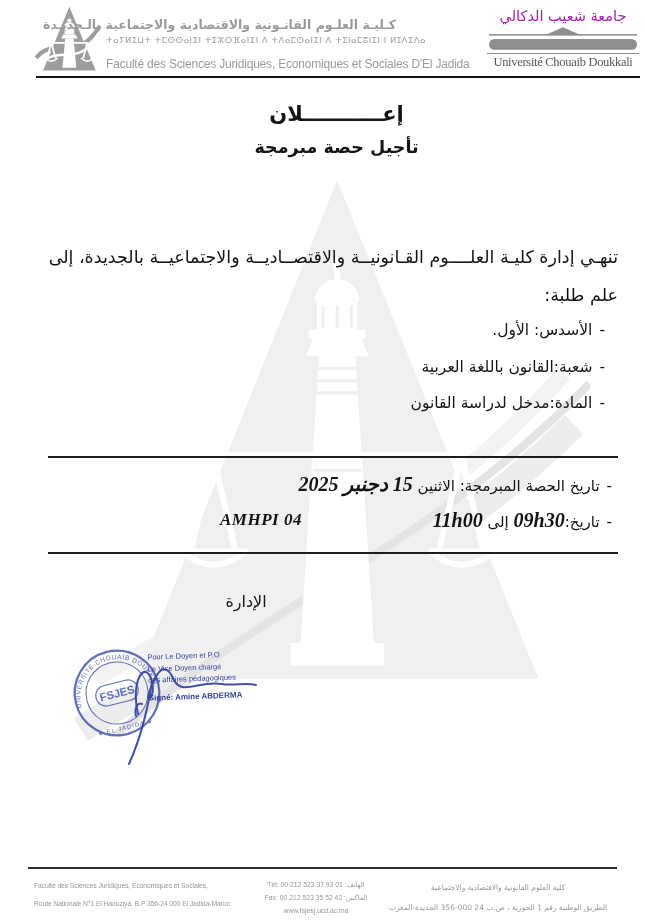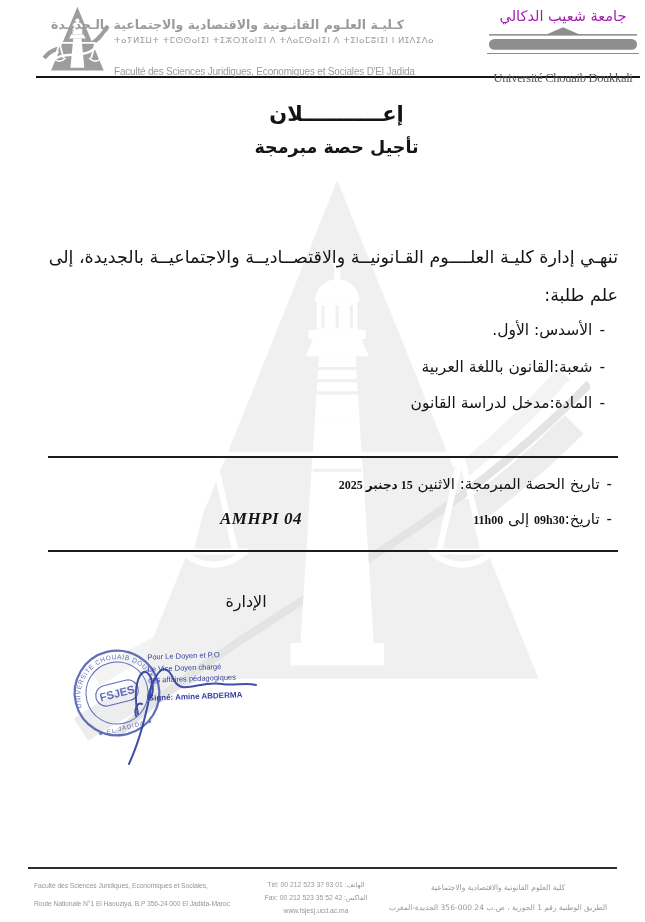--- a/index.html
+++ b/index.html
@@ -1,53 +1,53 @@
 <!DOCTYPE html>
 <html lang="ar"><head>
 <meta charset="utf-8">
 <style>
   html,body{margin:0;padding:0;background:#fff;}
   #page{position:relative;width:645px;height:922px;background:#ffffff;overflow:hidden;
         font-family:"DejaVu Sans",sans-serif;color:#141414;}
   
   #watermark{position:absolute;left:60px;top:165px;width:530px;height:590px;z-index:0;}
   
-  .hdr{position:absolute;top:0;left:12px;right:0;height:66px;z-index:2;}
+  .hdr{position:absolute;top:0;left:4px;right:0;height:66px;z-index:2;}
   .hdr-logo{position:absolute;left:30px;top:4px;width:68px;height:72px;}
   .hdr-center{position:absolute;left:102px;top:17px;width:290px;text-align:center;color:#9b9b9b;}
   .hdr-center .ar{font-size:12.5px;font-weight:bold;direction:rtl;white-space:nowrap;}
   .hdr-center .tif{font-size:8.5px;margin-top:3px;letter-spacing:.5px;white-space:nowrap;}
-  .hdr-center .fr{font-family:"Liberation Sans",sans-serif;font-size:10px;margin-top:21px;
+  .hdr-center .fr{font-family:"Liberation Sans",sans-serif;font-size:12px;margin-top:12px;
                   letter-spacing:-.2px;white-space:nowrap;}
   .hdr-right{position:absolute;right:6px;top:8px;width:152px;text-align:center;}
   .hdr-right .uar{font-size:14.5px;font-weight:normal;color:#a21caf;direction:rtl;white-space:nowrap;}
   .hdr-right svg{display:block;margin:3px auto 0 auto;}
   .hdr-right .ufr{font-family:"Liberation Serif",serif;font-size:12.5px;color:#575757;
-                  border-top:1px solid #8e8e8e;margin-top:2px;padding-top:17px;
+                  border-top:1px solid #8e8e8e;margin-top:2px;padding-top:1px;
                   letter-spacing:-.3px;white-space:nowrap;}
   .hdr-rule{position:absolute;top:76px;left:36px;width:604px;height:2px;background:#151515;}
   
   .title{position:absolute;top:102px;left:0;width:100%;text-align:center;z-index:2;
          transform:translateX(14px);}
   .title .t1{font-size:21px;font-weight:bold;direction:rtl;}
   .title .t2{font-size:17.5px;font-weight:bold;direction:rtl;margin-top:11px;}
   
   .intro{position:absolute;top:238px;right:27px;left:40px;direction:rtl;z-index:2;
          font-size:17.5px;line-height:38px;}
   .bullets{position:absolute;top:312px;right:40px;left:40px;direction:rtl;z-index:2;
            font-size:15.5px;line-height:36.5px;}
   .bullets .row{white-space:nowrap;}
   .dash{display:inline-block;margin-left:7px;}
   .latin-name{font-family:"Liberation Serif","DejaVu Sans",serif;font-size:16.5px;letter-spacing:.5px;}
   
   .sched{position:absolute;top:456px;left:48px;right:27px;z-index:2;direction:rtl;
          border-top:2px solid #1c1c1c;border-bottom:2px solid #1c1c1c;
          padding:9px 6px 13px 0;font-size:15px;}
   .sched .row{position:relative;line-height:34px;white-space:nowrap;}
-  .bnum{font-family:"Liberation Serif","DejaVu Sans",serif;font-weight:700;font-size:12px;}
+  .bnum{font-family:"Liberation Serif","DejaVu Sans",serif;font-weight:700;font-size:20px;font-style:italic;}
   .room{position:absolute;left:172px;top:0;font-family:"Liberation Serif",serif;
         font-weight:700;font-size:17px;letter-spacing:.5px;direction:ltr;font-style:italic;}
   
   .admin{position:absolute;top:592px;left:214px;width:64px;text-align:center;direction:rtl;
          font-size:16px;z-index:2;}
   .sigzone{position:absolute;left:68px;top:640px;width:250px;height:130px;z-index:3;}
   .stamp{position:absolute;left:2px;top:6px;width:94px;height:94px;transform:rotate(-14deg);opacity:.82;}
   .sigtext{position:absolute;left:80px;top:10px;color:#34429e;
            font-family:"Liberation Sans",sans-serif;font-size:7.5px;line-height:11.5px;
            transform:rotate(-2deg);}

